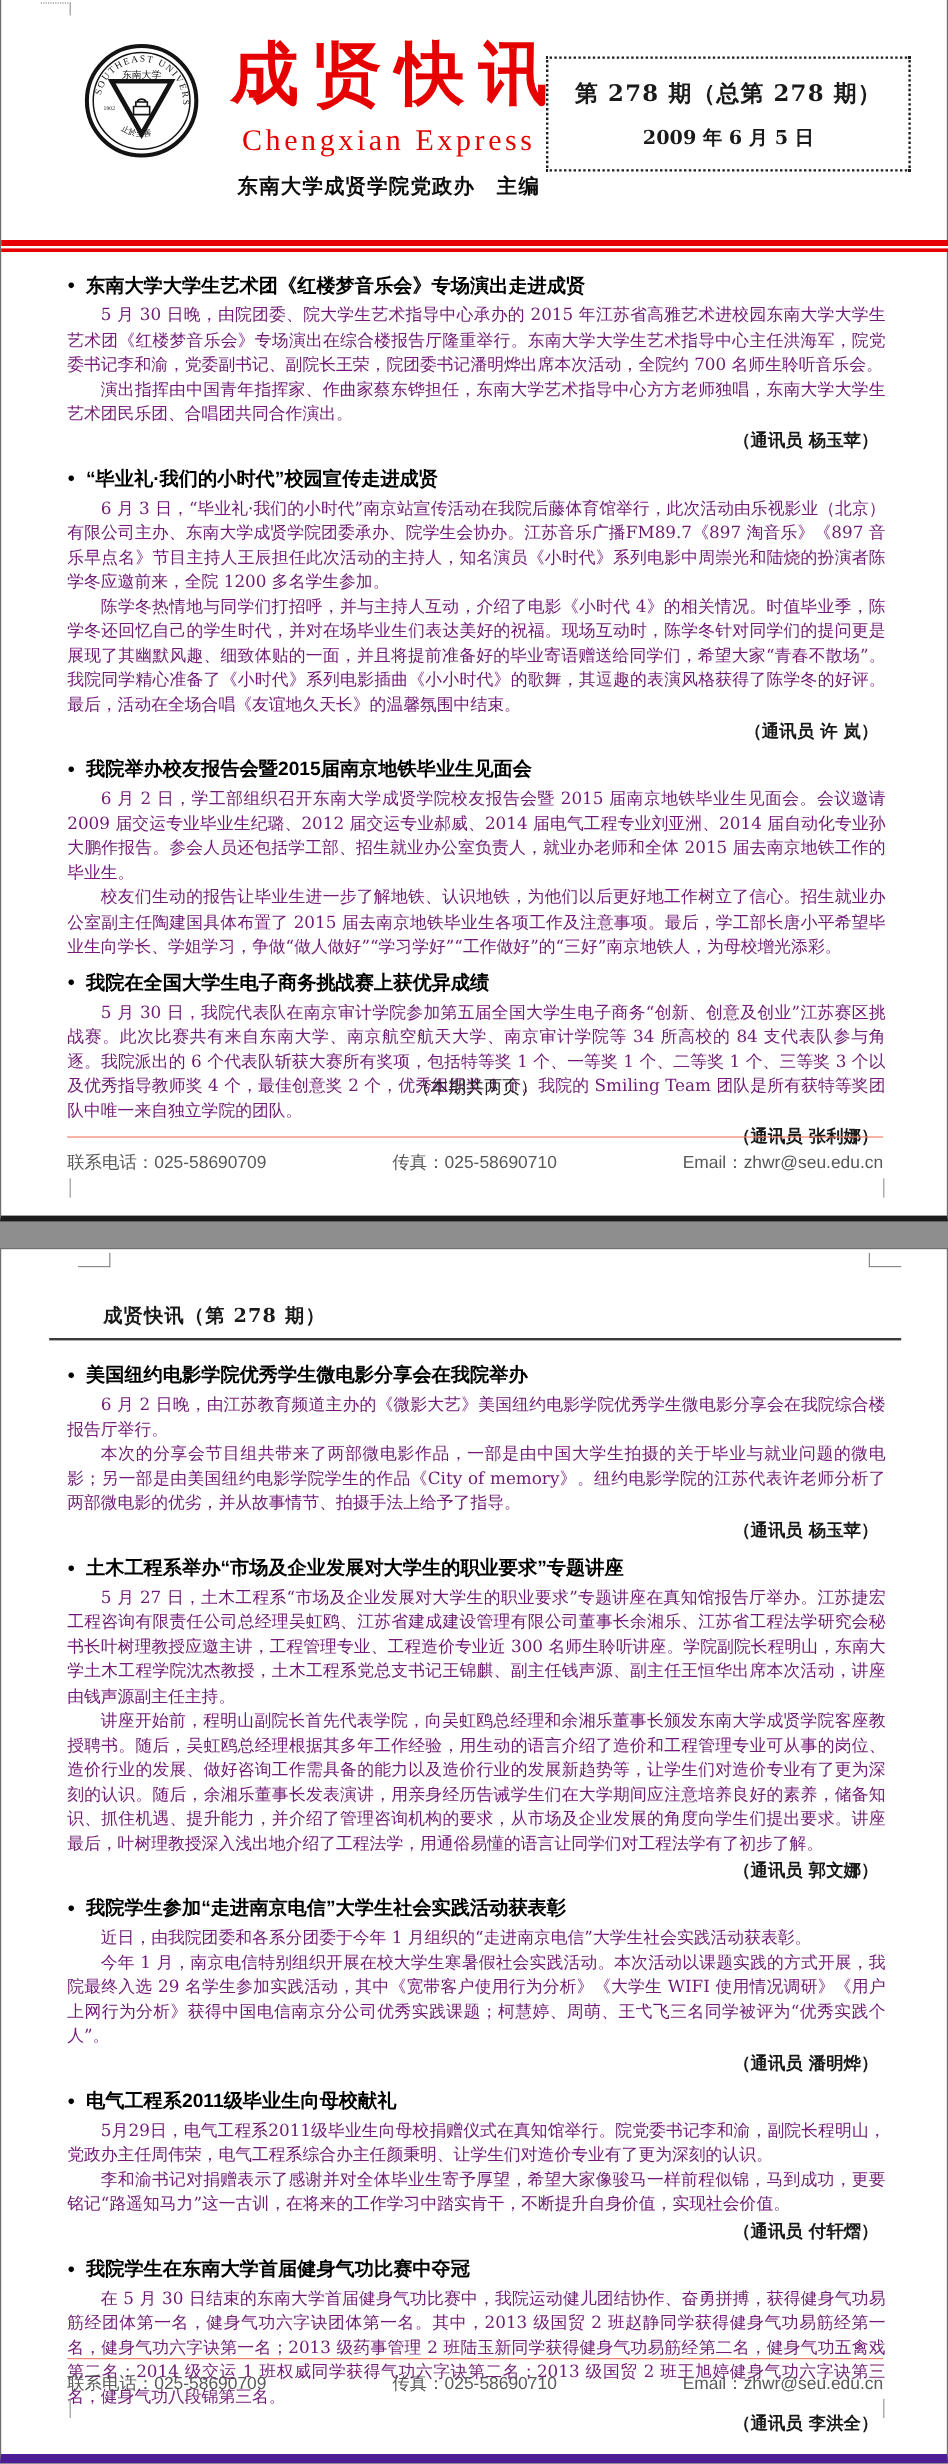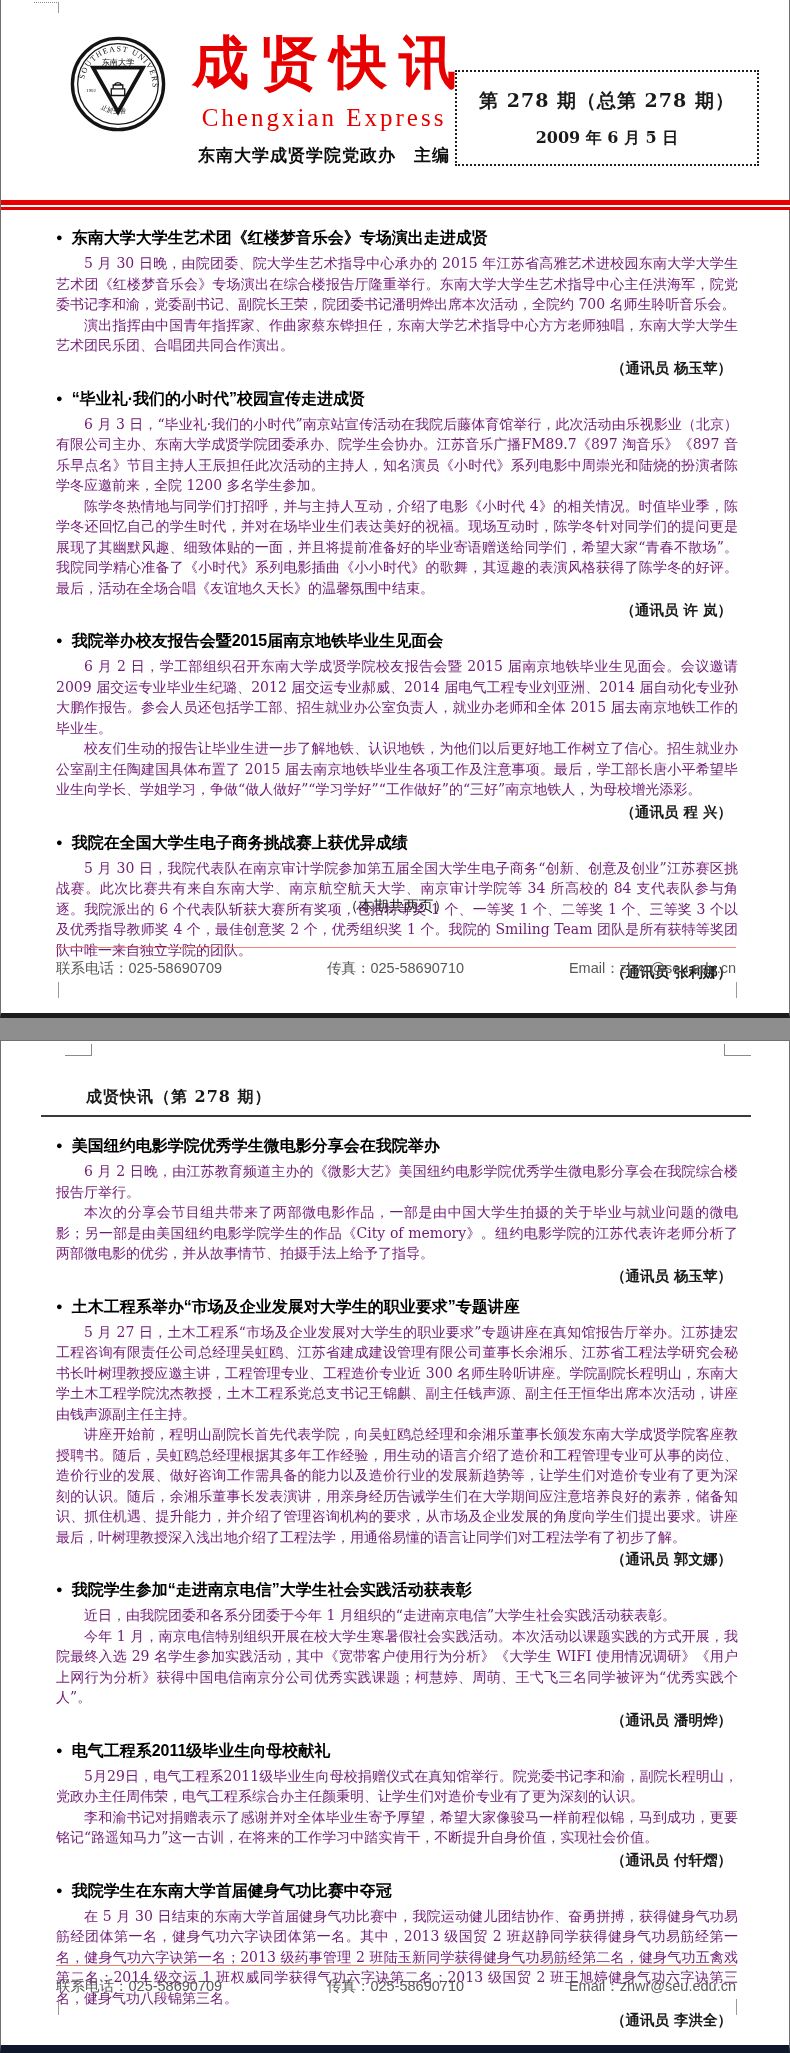--- a/index.html
+++ b/index.html
@@ -1,41 +1,41 @@
 <!DOCTYPE html>
 <html><head>
 <meta charset="utf-8">
 <style>
   html,body{margin:0;padding:0;background:#8e8e8e;}
   .stage{position:relative;width:790px;height:2053px;background:#8e8e8e;overflow:hidden;
          font-family:"DejaVu Serif", serif;color:#1a1a1a;}
   .page{position:absolute;left:0;width:790px;background:#ffffff;box-sizing:border-box;
         border-left:1px solid #6f6f6f;border-right:1px solid #6f6f6f;}
   .page1{top:0;height:1018px;border-bottom:5px solid #1c1c1c;}
-  .page2{top:1040px;height:1013px;border-top:1px solid #6f6f6f;border-bottom:8px solid #0f172a;}
+  .page2{top:1040px;height:1013px;border-top:1px solid #6f6f6f;border-bottom:8px solid #4c1d95;}
 
   
   .mark{position:absolute;}
   .mark-tl1{top:2px;left:33px;width:24px;height:10px;border-top:1px dotted #8a8a8a;border-right:1px solid #9a9a9a;}
   .tick{width:1px;height:16px;background:#9a9a9a;}
   .corner{width:26px;height:11px;}
   .corner-l{border-bottom:1px solid #8a8a8a;border-right:1px solid #8a8a8a;}
   .corner-r{border-bottom:1px solid #8a8a8a;border-left:1px solid #8a8a8a;}
 
   
   .masthead{position:absolute;top:34px;left:55px;right:30px;height:164px;}
   .logo{position:absolute;left:14px;top:2px;width:96px;height:96px;}
   .title-block{position:absolute;left:112px;top:0;width:312px;text-align:center;}
   .cn-title{font-size:57px;line-height:66px;font-weight:bold;color:#e60000;letter-spacing:12px;
             font-family:Liberation Mono, monospace;text-indent:12px;}
   .en-title{font-size:25px;line-height:28px;color:#e60000;letter-spacing:3px;margin-top:4px;
             font-family:"Liberation Serif", serif;}
   .editor{font-size:17px;font-weight:bold;margin-top:12px;color:#0d0d0d;letter-spacing:1px;
           font-family:"Liberation Sans", sans-serif;}
-  .issue-box{position:absolute;top:36px;right:0;width:300px;height:92px;border:2px dotted #1f1f1f;
+  .issue-box{position:absolute;top:13px;right:0;width:300px;height:92px;border:2px dotted #1f1f1f;
              display:flex;flex-direction:column;align-items:center;justify-content:center;gap:14px;}
   .issue-no{font-size:19px;font-weight:bold;letter-spacing:1px;}
   .issue-date{font-size:16px;font-weight:bold;}
 
   .red-rule{position:absolute;top:200px;left:0;width:790px;height:2px;background:#ffffff;
             border-top:5px solid #e80000;border-bottom:3px solid #e80000;}
 
   
   .content{position:absolute;left:55px;width:682px;}
   .c1{top:219px;}
@@ -124,21 +124,20 @@
         <div class="byline">（通讯员 许 岚）</div>
       </article>
 
       <article class="news">
         <h2 class="news-title">
             <span class="bullet">●</span>
             <span>我院举办校友报告会暨2015届南京地铁毕业生见面会</span>
           </h2>
         <p>6 月 2 日，学工部组织召开东南大学成贤学院校友报告会暨 2015 届南京地铁毕业生见面会。会议邀请 2009 届交运专业毕业生纪璐、2012 届交运专业郝威、2014 届电气工程专业刘亚洲、2014 届自动化专业孙大鹏作报告。参会人员还包括学工部、招生就业办公室负责人，就业办老师和全体 2015 届去南京地铁工作的毕业生。</p>
         <p>校友们生动的报告让毕业生进一步了解地铁、认识地铁，为他们以后更好地工作树立了信心。招生就业办公室副主任陶建国具体布置了 2015 届去南京地铁毕业生各项工作及注意事项。最后，学工部长唐小平希望毕业生向学长、学姐学习，争做“做人做好”“学习学好”“工作做好”的“三好”南京地铁人，为母校增光添彩。</p>
-        <div class="byline">（通讯员 程 兴）</div>
       </article>
 
       <article class="news">
         <h2 class="news-title">
             <span class="bullet">●</span>
             <span>我院在全国大学生电子商务挑战赛上获优异成绩</span>
           </h2>
         <p>5 月 30 日，我院代表队在南京审计学院参加第五届全国大学生电子商务“创新、创意及创业”江苏赛区挑战赛。此次比赛共有来自东南大学、南京航空航天大学、南京审计学院等 34 所高校的 84 支代表队参与角逐。我院派出的 6 个代表队斩获大赛所有奖项，包括特等奖 1 个、一等奖 1 个、二等奖 1 个、三等奖 3 个以及优秀指导教师奖 4 个，最佳创意奖 2 个，优秀组织奖 1 个。我院的 Smiling Team 团队是所有获特等奖团队中唯一来自独立学院的团队。</p>
         <div class="byline">（通讯员 张利娜）</div>
       </article>

